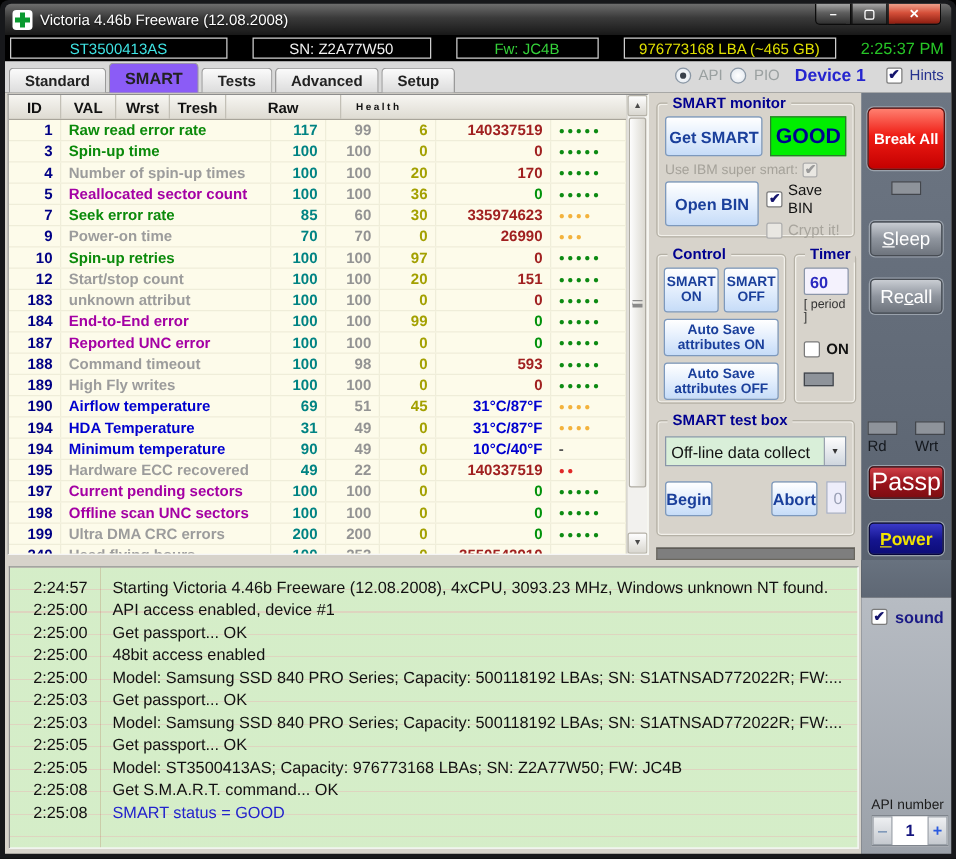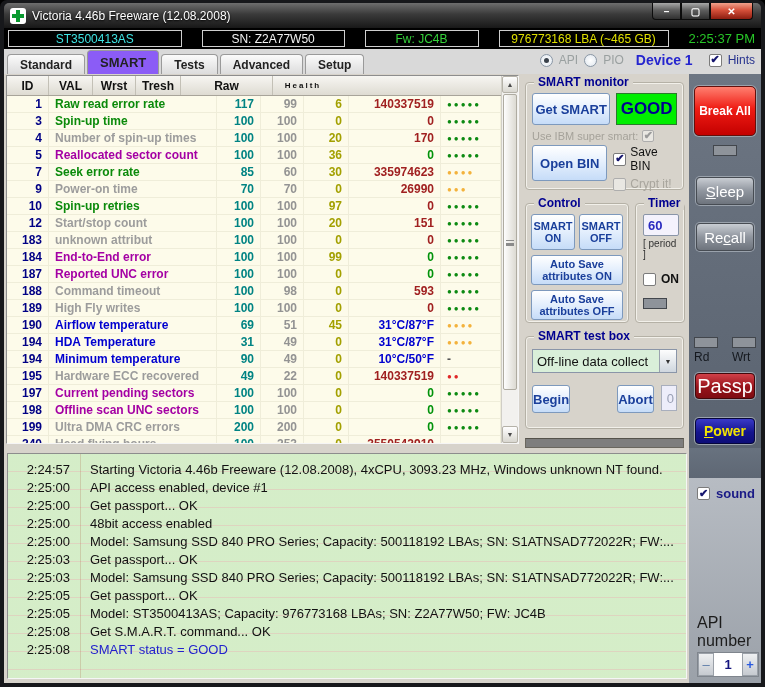--- a/index.html
+++ b/index.html
@@ -165,21 +165,21 @@
   .logline { height:18px; display:flex; align-items:center; font-size:13px; color:#111; white-space:nowrap; }
   .logtime { width:62px; text-align:right; flex:none; }
   .logmsg { margin-left:20px; }
   .loghl { color:#2222cc; }
 
   .bottom-right { flex:1; display:flex; flex-direction:column; }
   .br-top { height:30px; background:linear-gradient(#68727f,#5e6774); }
   .br-main { flex:1; background:linear-gradient(#b7bcc3,#9ba1a9); display:flex; flex-direction:column; padding:8px 0 6px 8px; }
   .sound-line { display:flex; align-items:center; gap:6px; font-size:13px; font-weight:bold; color:#1a1a86; }
   .api-block { margin-top:auto; }
-  .api-label { font-size:16px; color:#1c1c1c; margin-bottom:2px; }
+  .api-label { font-size:11px; color:#1c1c1c; margin-bottom:2px; }
   .spinner { display:flex; height:25px; width:62px; border:1px solid #7f858d; background:#fff; }
   .spin-btn { width:16px; background:linear-gradient(#eef0f2,#c6cad0); display:flex; align-items:center; justify-content:center;
               font-size:13px; color:#5a7ba8; border:1px solid #9aa0a8; }
   .spin-val { flex:1; display:flex; align-items:center; justify-content:center; font-size:13px; font-weight:bold; color:#14147e; }
   .spin-plus { color:#2a5adf; font-weight:bold; }
   u { text-decoration:underline; }
 </style>
 </head>
 <body>
 
@@ -370,21 +370,21 @@
                 <div class="tcell c-tresh tresh">0</div>
                 <div class="tcell c-raw raw-blue">31°C/87°F</div>
                 <div class="tcell c-health dots-orange">●●●●</div>
               </div>
               <div class="trow">
                 <div class="tcell c-id id">194</div>
                 <div class="tcell c-name name-blue">Minimum temperature</div>
                 <div class="tcell c-val val">90</div>
                 <div class="tcell c-wrst wrst">49</div>
                 <div class="tcell c-tresh tresh">0</div>
-                <div class="tcell c-raw raw-blue">10°C/50°F</div>
+                <div class="tcell c-raw raw-blue">10°C/40°F</div>
                 <div class="tcell c-health dots-dash">-</div>
               </div>
               <div class="trow">
                 <div class="tcell c-id id">195</div>
                 <div class="tcell c-name name-gray">Hardware ECC recovered</div>
                 <div class="tcell c-val val">49</div>
                 <div class="tcell c-wrst wrst">22</div>
                 <div class="tcell c-tresh tresh">0</div>
                 <div class="tcell c-raw raw-red">140337519</div>
                 <div class="tcell c-health dots-red">●●</div>

